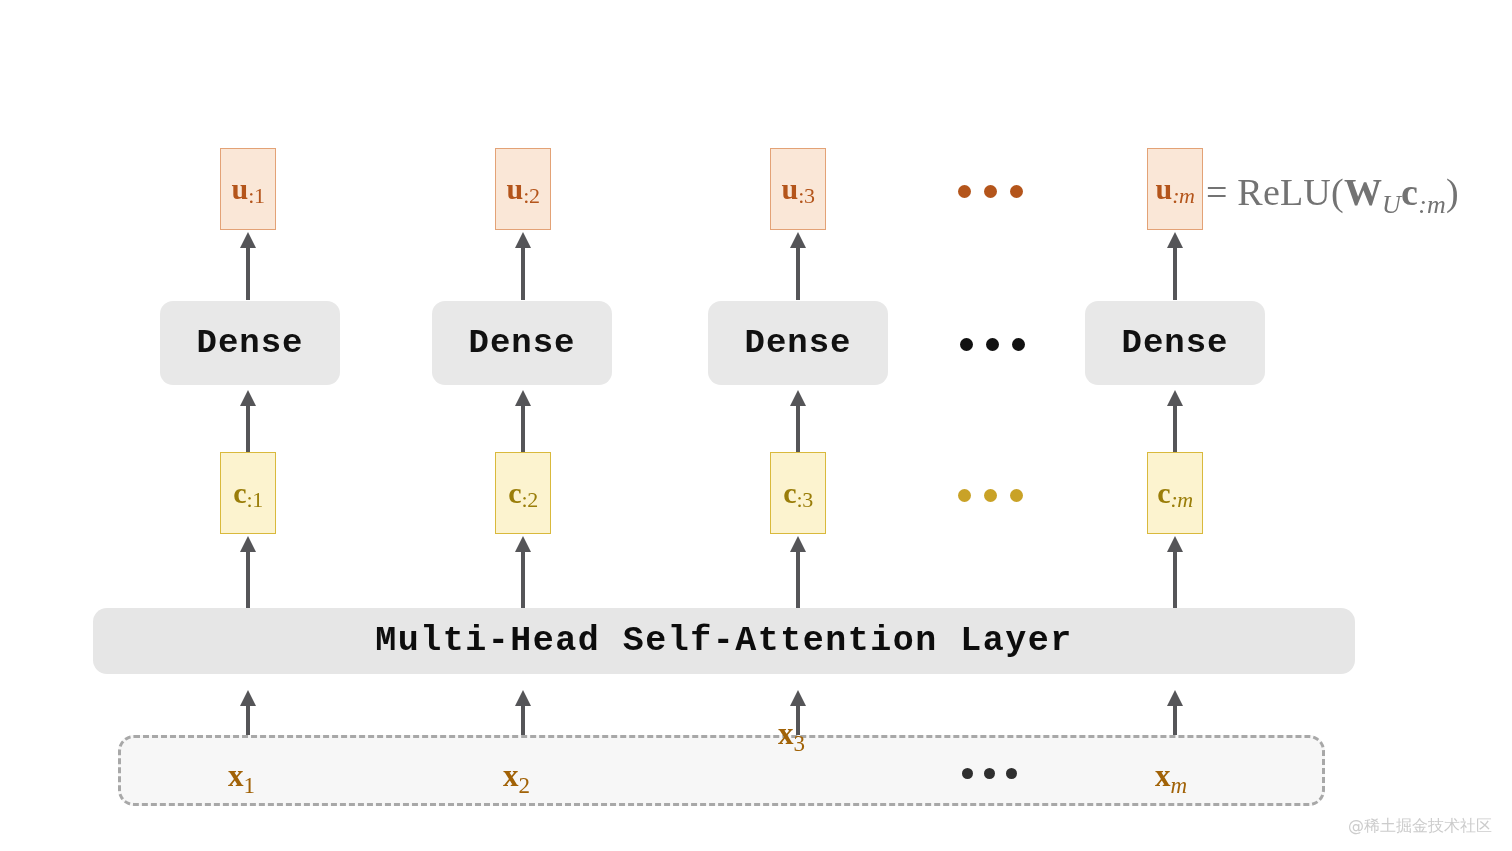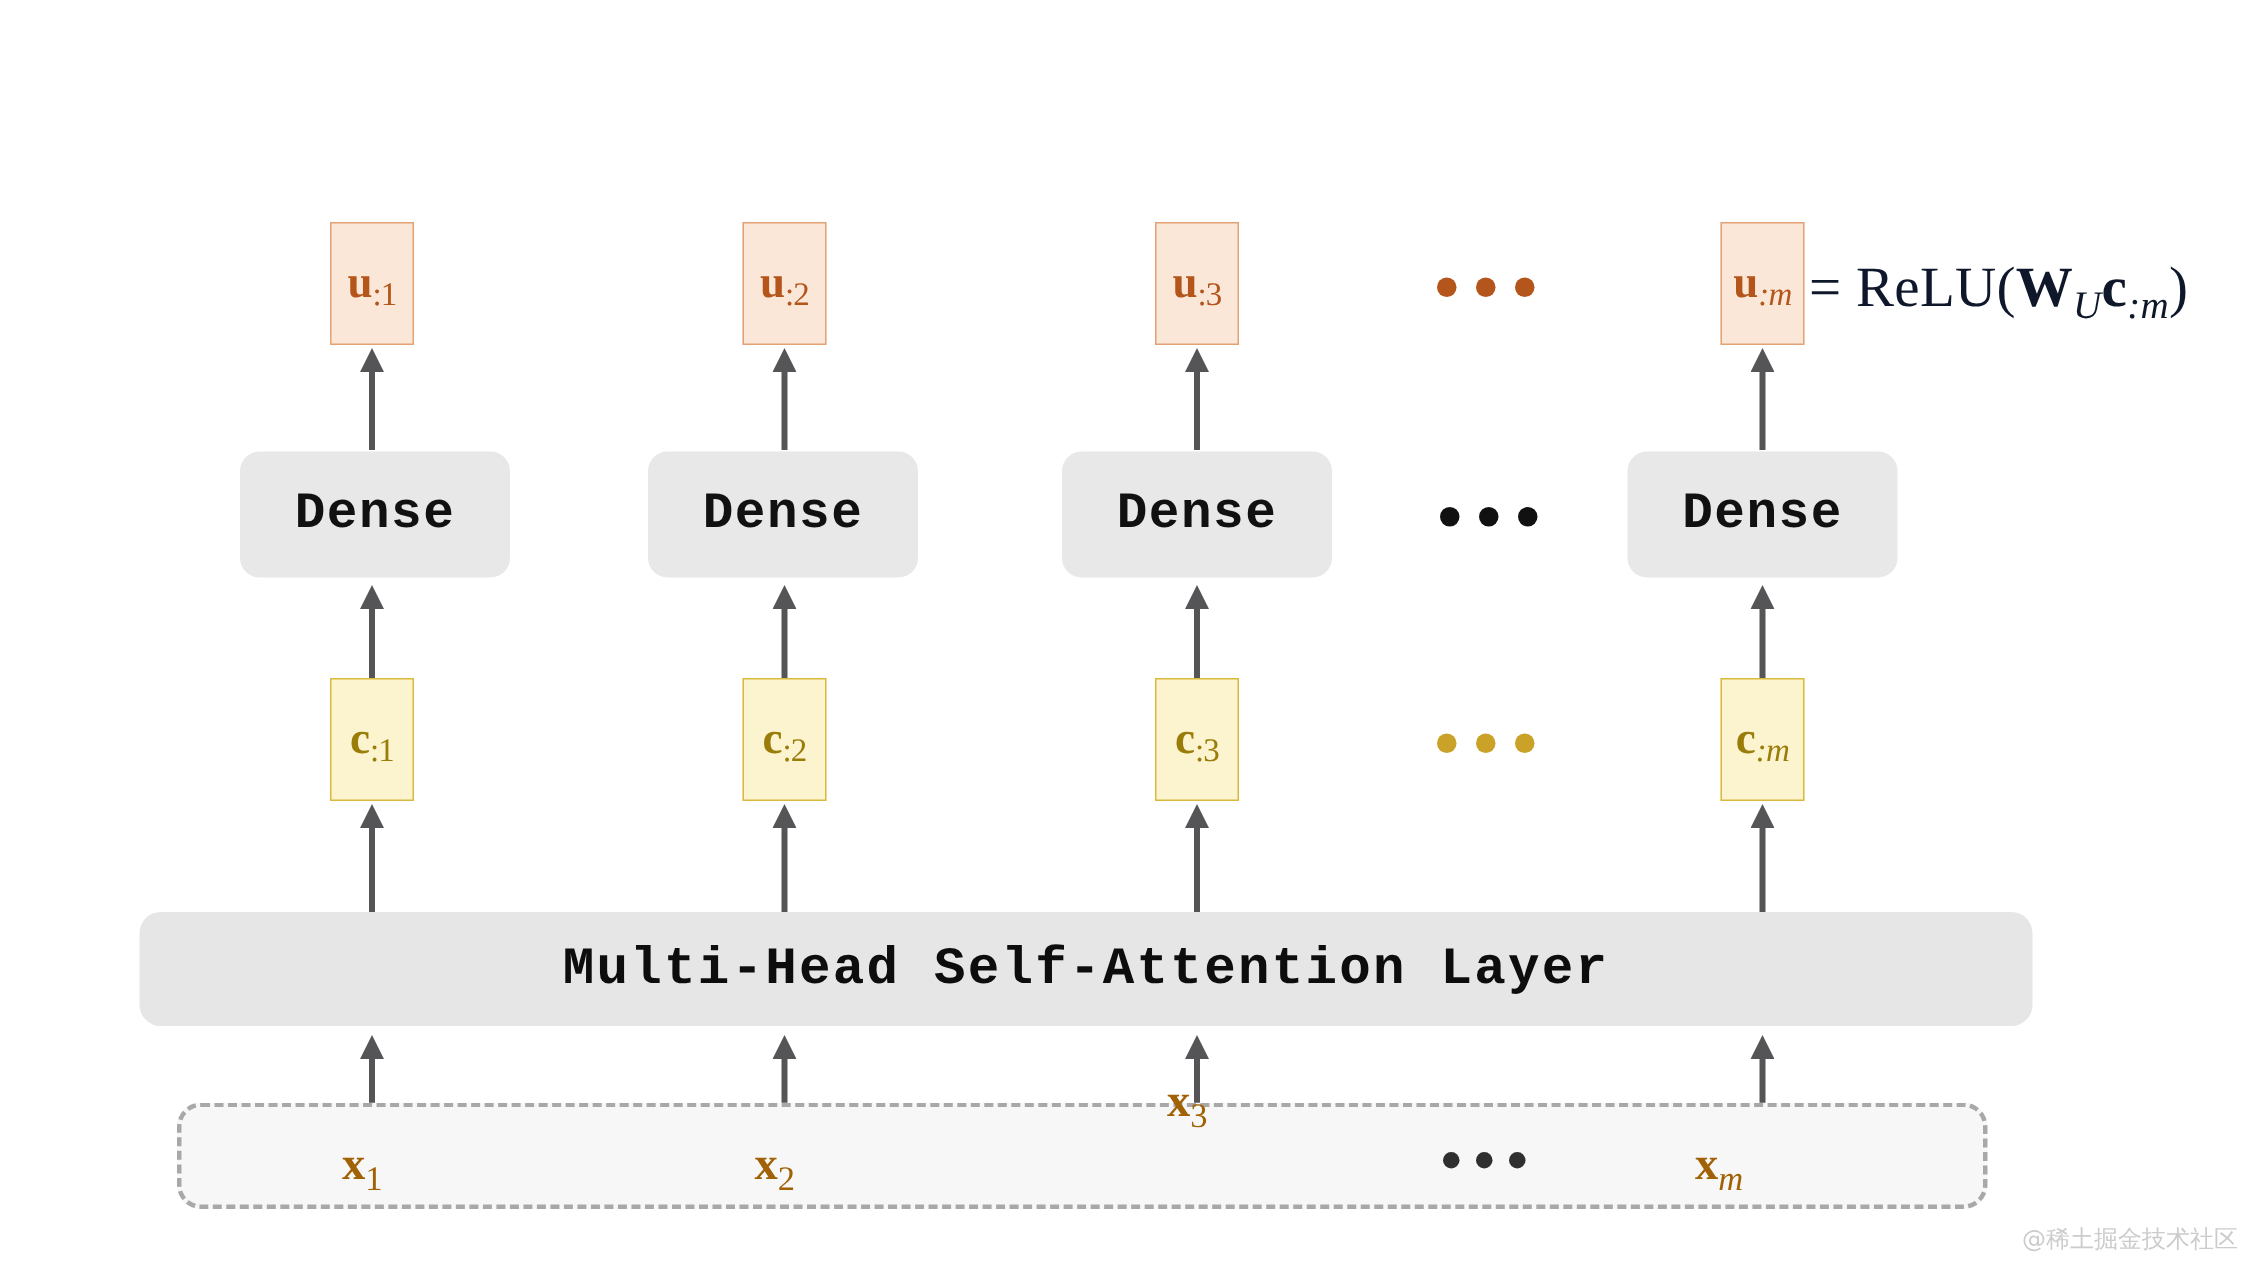--- a/index.html
+++ b/index.html
@@ -94,21 +94,21 @@
     font-size: 34px;
     letter-spacing: 1px;
   }
 
   
   .mh-bar {
     position: absolute;
     left: 93px;
     top: 608px;
     width: 1262px;
-    height: 76px;
+    height: 66px;
     background: #e6e6e6;
     border-radius: 14px;
     display: flex;
     align-items: center;
     justify-content: center;
     color: #0d0d0d;
     font-family: "Liberation Mono", "DejaVu Sans Mono", monospace;
     font-weight: bold;
     font-size: 35px;
     letter-spacing: 1.5px;
@@ -165,21 +165,21 @@
     background: currentColor;
   }
   .dots.sm { gap: 11px; }
   .dots.sm i { width: 11px; height: 11px; }
 
   
   .formula {
     position: absolute;
     font-family: "Liberation Serif", "DejaVu Serif", serif;
     font-size: 38px;
-    color: #0f172a;
+    color: #737373;
     white-space: nowrap;
     letter-spacing: 0.2px;
   }
   .formula b { font-weight: bold; }
   .formula .sub {
     font-size: 26px;
     position: relative;
     top: 8px;
     font-style: italic;
   }
@@ -363,21 +363,21 @@
 
   <div class="x-label" style="left:228px; top:758px;">
     <span>x</span><span class="sub">1</span>
   </div>
   <div class="x-label" style="left:503px; top:758px;">
     <span>x</span><span class="sub">2</span>
   </div>
   <div class="x-label" style="left:778px; top:716px;">
     <span>x</span><span class="sub">3</span>
   </div>
-  <div class="x-label" style="left:1130px; top:758px;">
+  <div class="x-label" style="left:1155px; top:758px;">
     <span>x</span><span class="sub ital">m</span>
   </div>
 
   <div class="dots sm" style="left:962px; top:768px; color:#2f2f2f;">
     <i></i>
       <i></i>
       <i></i>
   </div>
 
   <div class="watermark">@稀土掘金技术社区</div>

